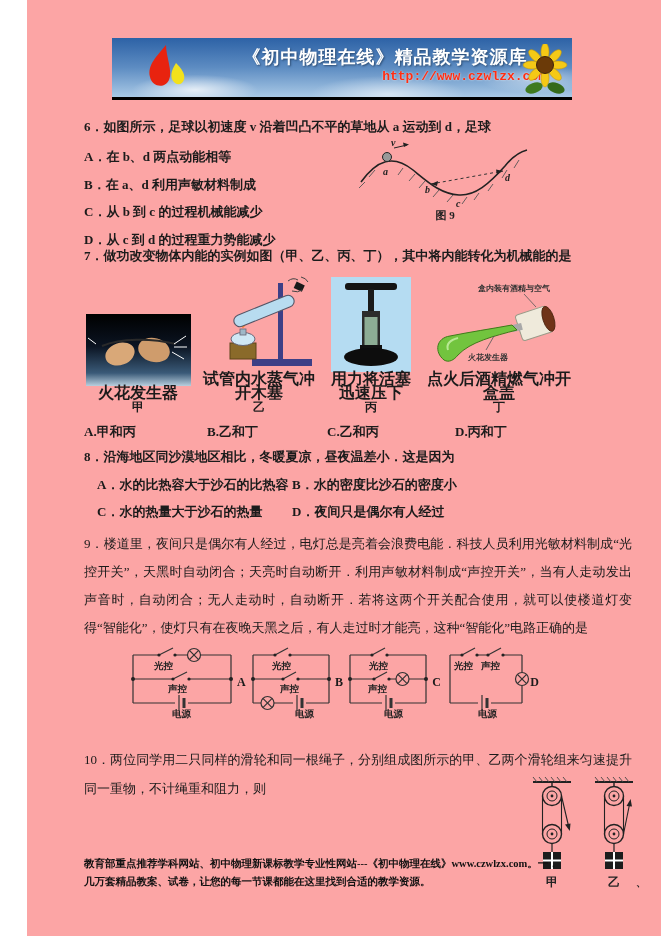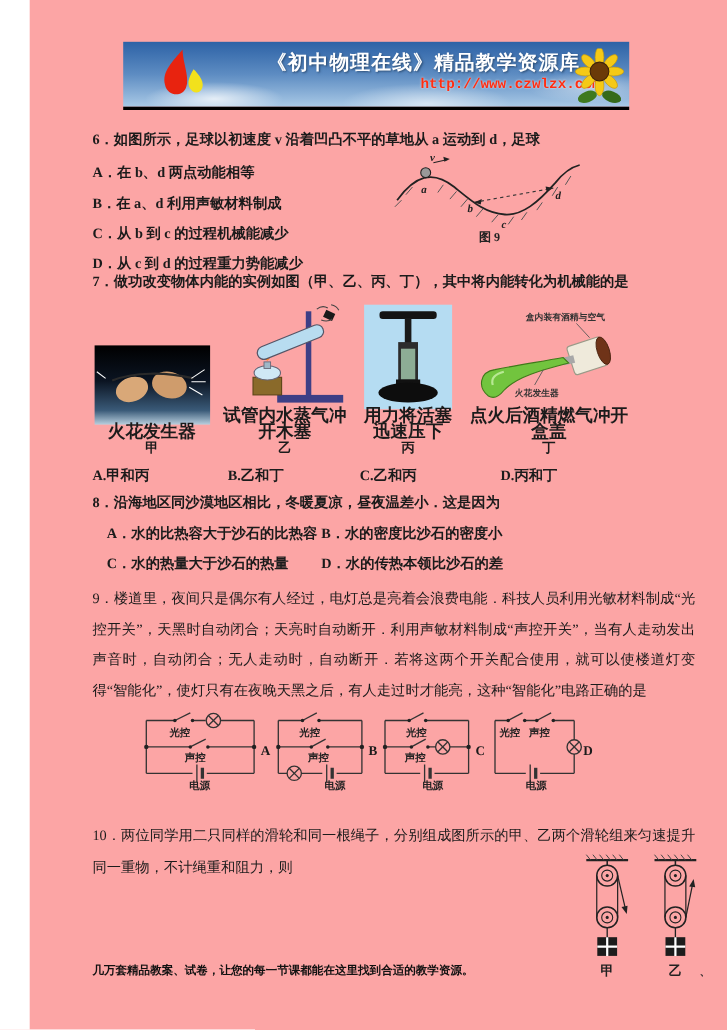--- a/index.html
+++ b/index.html
@@ -192,21 +192,21 @@
 
   <div class="abs opt" style="left:57px;top:423px">A.甲和丙</div>
   <div class="abs opt" style="left:180px;top:423px">B.乙和丁</div>
   <div class="abs opt" style="left:300px;top:423px">C.乙和丙</div>
   <div class="abs opt" style="left:428px;top:423px">D.丙和丁</div>
 
   <div class="abs stem" style="left:57px;top:448px">8．沿海地区同沙漠地区相比，冬暖夏凉，昼夜温差小．这是因为</div>
   <div class="abs opt" style="left:70px;top:476px">A．水的比热容大于沙石的比热容</div>
   <div class="abs opt" style="left:265px;top:476px">B．水的密度比沙石的密度小</div>
   <div class="abs opt" style="left:70px;top:503px">C．水的热量大于沙石的热量</div>
-  <div class="abs opt" style="left:265px;top:503px">D．水的传热本领比沙石的差</div>
+  <div class="abs opt" style="left:265px;top:503px">D．夜间只是偶尔有人经过</div>
 
   <div class="abs para" style="left:57px;top:530px;width:548px;line-height:28px">9．楼道里，夜间只是偶尔有人经过，电灯总是亮着会浪费电能．科技人员利用光敏材料制成“光控开关”，天黑时自动闭合；天亮时自动断开．利用声敏材料制成“声控开关”，当有人走动发出声音时，自动闭合；无人走动时，自动断开．若将这两个开关配合使用，就可以使楼道灯变得“智能化”，使灯只有在夜晚天黑之后，有人走过时才能亮，这种“智能化”电路正确的是</div>
 
   <div class="circrow">
 
     <div class="circ">
       <svg width="110" height="78" viewBox="0 0 110 78">
         <path class="wire" d="M6,12 H32 M48,12 H60 M73.5,12 H104 M6,12 V60 M104,12 V60 M6,60 H48 M61,60 H104 M6,36 H46 M62,36 H104"></path>
         <line x1="32" y1="12" x2="46" y2="5" class="wire"></line>
         <line x1="46" y1="36" x2="60" y2="29" class="wire"></line>
@@ -347,15 +347,16 @@
     <line x1="104.5" y1="58" x2="111" y2="26" stroke="#222" stroke-width="1.1"></line>
     <polygon points="111.6,23 107.5,30 113,30.5" fill="#222"></polygon>
     <line x1="95" y1="67.5" x2="95" y2="76" stroke="#222" stroke-width="1.2"></line>
     <rect x="86" y="76" width="18" height="17" fill="#1c1c1c"></rect>
     <line x1="86" y1="84.5" x2="104" y2="84.5" stroke="#fff" stroke-width="2"></line>
     <line x1="95" y1="76" x2="95" y2="93" stroke="#fff" stroke-width="2"></line>
     <text class="lbl" x="95" y="110" font-size="12" text-anchor="middle">乙</text>
     <text class="lbl" x="117" y="110" font-size="10">、</text>
   </svg>
 
+  <div class="abs foot" style="left:57px;top:857px">教育部重点推荐学科网站、初中物理新课标教学专业性网站---《初中物理在线》www.czwlzx.com。一．</div>
   <div class="abs foot" style="left:57px;top:875px">几万套精品教案、试卷，让您的每一节课都能在这里找到合适的教学资源。</div>
 
 </div>
 
 </body></html>

